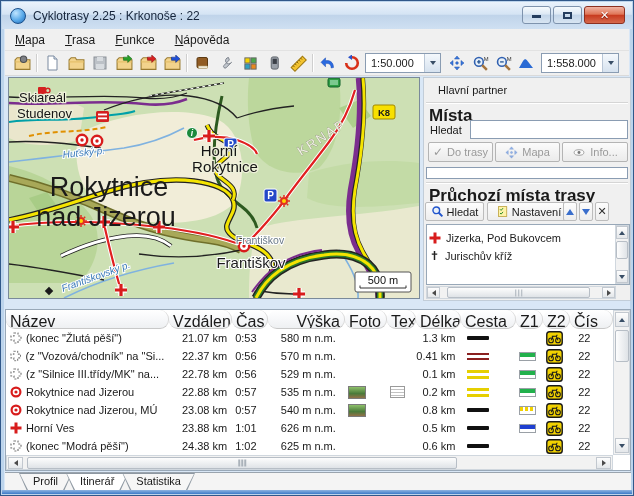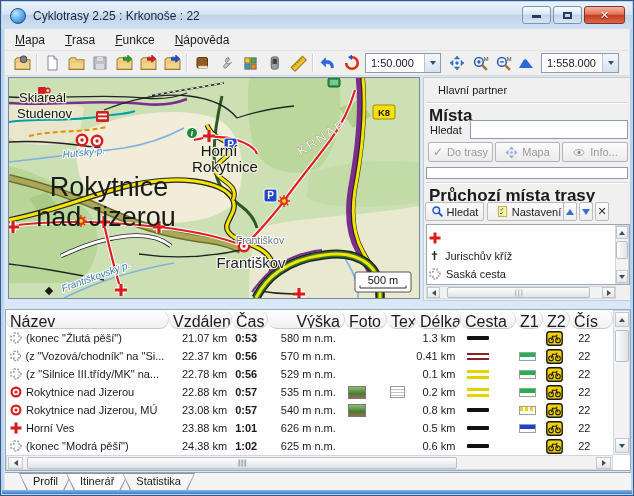--- a/index.html
+++ b/index.html
@@ -65,21 +65,21 @@
   .grip i{width:1.5px;height:7px;background:#aab2ba;display:block;}
   
   .table-panel{position:absolute;left:4px;top:308px;width:626px;height:162px;background:#fff;border:1px solid #98a8b8;}
   .thead{position:absolute;left:0;top:0;height:19px;width:607px;display:flex;}
   .th{background:linear-gradient(#ffffff,#f6f7f9 55%,#eef0f2);border-right:1px solid #d8d8d8;border-bottom:1px solid #c8c8c8;
       padding:3px 4px 0 4px;font-size:16px;white-space:nowrap;overflow:hidden;border-radius:9px;}
   .trow{position:absolute;left:0;width:607px;height:18px;display:flex;align-items:center;}
   .td{padding:0 4px;font-size:11px;white-space:nowrap;overflow:hidden;display:flex;align-items:center;height:18px;}
   .c-name{width:163px;gap:4px;}
   .c-dist{width:63px;justify-content:flex-end;}
-  .c-time{width:36px;font-weight:bold;}
+  .c-time{width:36px;}
   .c-alt{width:77px;justify-content:flex-end;padding-right:8px;}
   .c-foto{width:42px;}
   .c-text{width:29px;}
   .c-len{width:45px;justify-content:flex-end;}
   .c-cesta{width:55px;padding-left:8px;}
   .c-z1{width:27px;justify-content:center;}
   .c-z2{width:27px;justify-content:center;}
   .c-cis{width:45px;padding-left:10px;}
   .road-black{width:22px;height:4px;background:#111;border-radius:1px;}
   .road-red2{width:22px;height:7px;border-top:2px solid #8a2020;border-bottom:2px solid #8a2020;}
@@ -536,32 +536,27 @@
       </div>
     <div class="ptb-btn" style="left:171px;top:124px;width:14px;font-weight:bold;color:#303030">
         <span>✕</span>
       </div>
 
     <div class="listbox">
       <div class="li" style="top:4px">
         <svg width="12" height="12" viewBox="0 0 12 12">
             <use href="#sym-rcross"></use>
           </svg>
+        <span>Jizerka, Pod Bukovcem</span>
       </div>
       <div class="li" style="top:22px">
         <svg width="11" height="11" viewBox="0 0 12 12">
             <use href="#sym-dagger"></use>
           </svg>
         <span>Jurischův kříž</span>
-      </div>
-      <div class="li" style="top:40px">
-        <svg width="12" height="12" viewBox="0 0 12 12">
-            <use href="#sym-dcross"></use>
-          </svg>
-        <span>Saská cesta</span>
       </div>
       <div class="li" style="top:57px">
         
         
       </div>
 
       <div class="sb" style="right:0;top:0;width:14px;bottom:0">
         <div class="sb-btn" style="left:0;top:0;width:12px;height:13px">
             <span class="tri-up"></span>
           </div>

